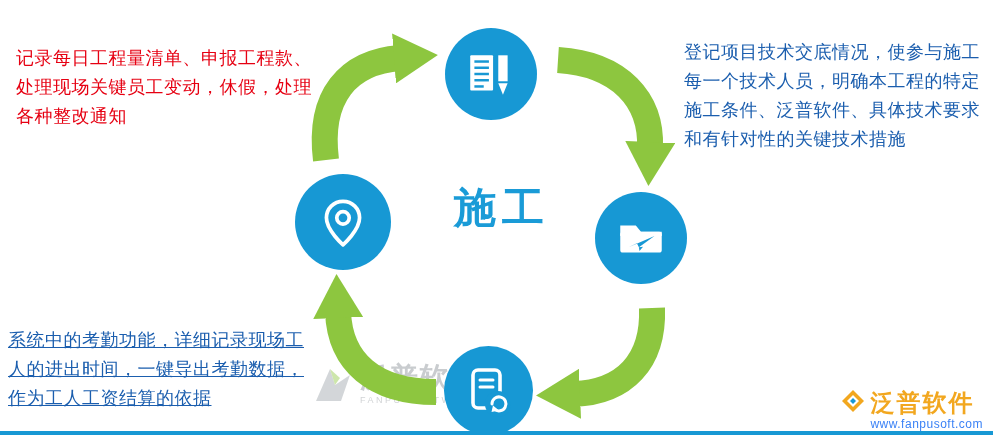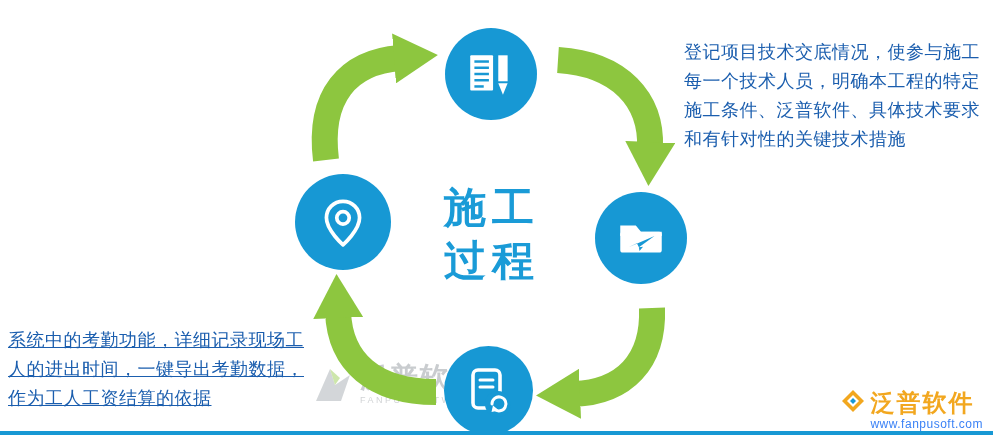--- a/index.html
+++ b/index.html
@@ -11,21 +11,21 @@
     position:absolute;font-size:18px;line-height:1.62;letter-spacing:.5px;
     font-weight:500;z-index:4;
   }
   .note-red{color:#e60012;}
   .note-blue{color:#1b5eae;}
   .note-tl{left:16px;top:44px;width:300px;}
   .note-tr{left:684px;top:38px;width:300px;}
   .note-bl{left:8px;top:326px;width:312px;text-decoration:underline;}
   .note-br{left:694px;top:318px;width:300px;}
   .center-title{
-    position:absolute;left:444px;top:182px;width:116px;text-align:left;
+    position:absolute;left:444px;top:182px;width:116px;text-align:center;
     font-size:42px;font-weight:bold;color:#1a9bd7;letter-spacing:6px;line-height:1.25;z-index:3;
   }
   .arrows{position:absolute;left:0;top:0;z-index:2;pointer-events:none;}
   .circle{
     position:absolute;border-radius:50%;background:#1798d4;z-index:3;
     display:flex;align-items:center;justify-content:center;
   }
   .circle-top{left:445px;top:28px;width:92px;height:92px;}
   .circle-right{left:595px;top:192px;width:92px;height:92px;}
   .circle-bottom{left:444px;top:346px;width:89px;height:89px;}
@@ -41,40 +41,40 @@
   }
   .brand-name{color:#f2a71f;font-size:24px;font-weight:bold;letter-spacing:2px;line-height:1.05;}
   .brand-url{color:#3b82f6;font-size:12px;letter-spacing:.5px;margin-top:2px;}
   .bottom-bar{position:absolute;left:0;right:0;bottom:0;height:4px;background:#1798d4;z-index:5;}
 </style>
 </head>
 <body>
 
 <div class="stage">
 
+  <div class="note note-red note-tl">记录每日工程量清单、申报工程款、处理现场关键员工变动，休假，处理各种整改通知</div>
   <div class="note note-blue note-tr">登记项目技术交底情况，使参与施工每一个技术人员，明确本工程的特定施工条件、泛普软件、具体技术要求和有针对性的关键技术措施</div>
   <div class="note note-blue note-bl">系统中的考勤功能，详细记录现场工人的进出时间，一键导出考勤数据，作为工人工资结算的依据</div>
 
   <svg class="arrows" width="993" height="435" viewBox="0 0 993 435">
     <defs>
       <marker id="ah" markerUnits="userSpaceOnUse" markerWidth="46" markerHeight="50" refX="6" refY="25" orient="auto">
         <path d="M0,0 L44,25 L0,50 Z" fill="#8dc63f"></path>
       </marker>
     </defs>
     <g fill="none" stroke="#8dc63f" stroke-width="26">
       <path d="M 326 160 C 318 96 348 62 400 58" marker-end="url(#ah)"></path>
       <path d="M 558 60 C 620 64 652 100 650 148" marker-end="url(#ah)"></path>
       <path d="M 652 308 C 654 362 624 392 574 394" marker-end="url(#ah)"></path>
       <path d="M 436 392 C 374 392 340 362 338 312" marker-end="url(#ah)"></path>
     </g>
   </svg>
 
   <div class="center-title">
     <div>施工</div>
-    <div>过程</div>
   </div>
 
   <div class="circle circle-top">
     <svg width="54" height="54" viewBox="0 0 52 52">
       <rect x="6" y="8" width="22" height="34" rx="1" fill="#ffffff"></rect>
       <g stroke="#1798d4" stroke-width="2.4">
         <line x1="10" y1="14" x2="24" y2="14"></line>
         <line x1="10" y1="20" x2="24" y2="20"></line>
         <line x1="10" y1="26" x2="24" y2="26"></line>
         <line x1="10" y1="32" x2="24" y2="32"></line>

